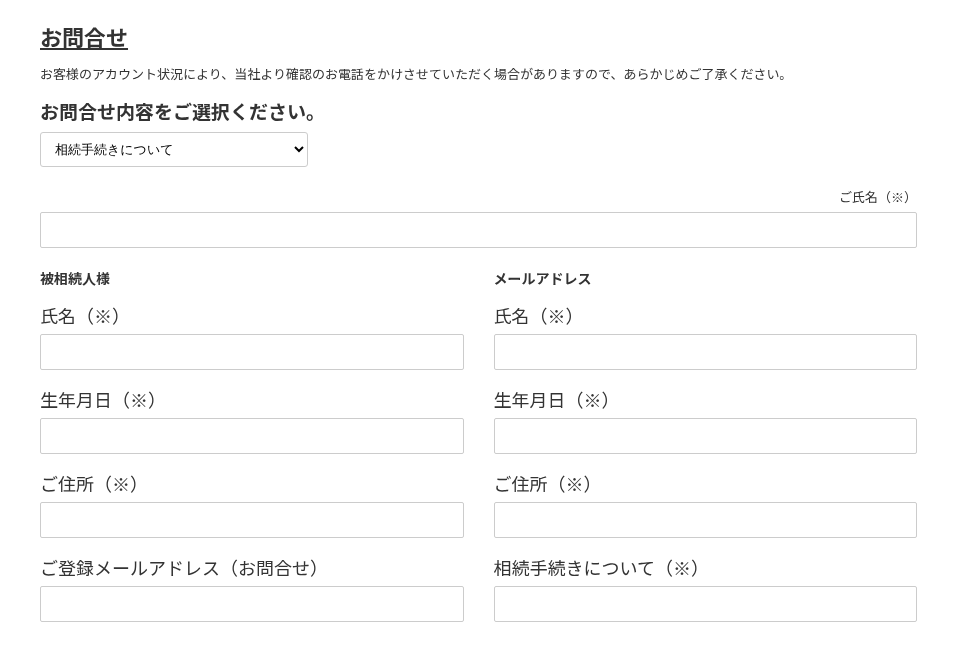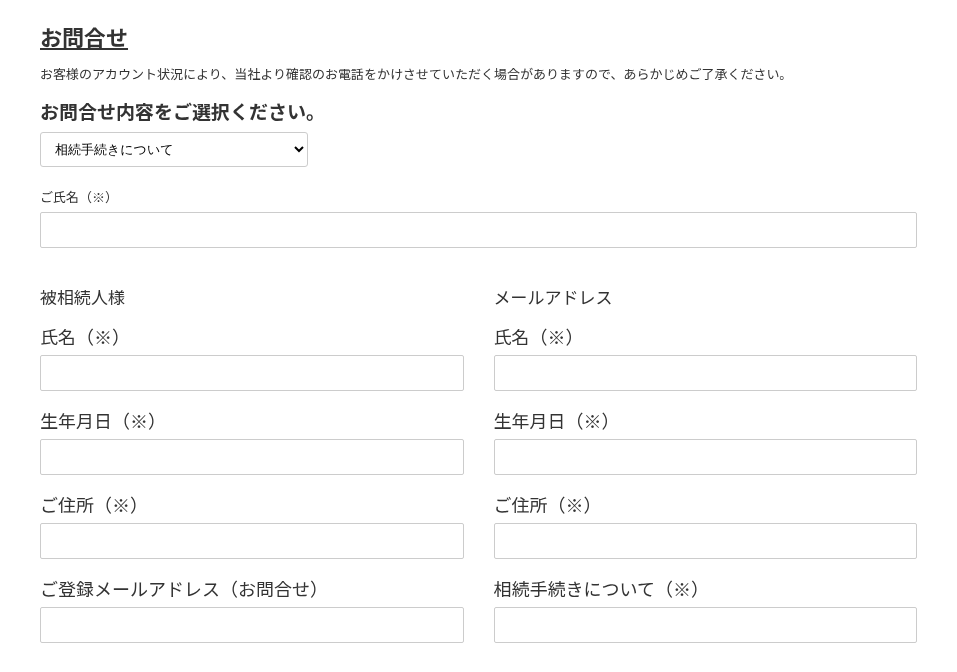--- a/index.html
+++ b/index.html
@@ -55,25 +55,24 @@
     .form-group input[type="text"] {
       border: 1px solid #ccc;
       border-radius: 2px;
       padding: 8px 10px;
       font-size: 13px;
       height: 36px;
       width: 100%;
       outline: none;
     }
     .section-block-title {
-      font-size: 17px;
-      font-weight: normal;
+      font-size: 14px;
+      font-weight: bold;
       margin-bottom: 14px;
       padding-bottom: 0;
-      margin-top: 16px;
     }
     .two-col-section {
       display: flex;
       gap: 30px;
       margin-bottom: 0;
     }
     .col-left, .col-right {
       flex: 1;
       display: flex;
       flex-direction: column;
@@ -105,20 +104,21 @@
       background: #fff;
       height: 36px;
     }
     .top-fields {
       display: flex;
       gap: 30px;
       margin-bottom: 20px;
     }
     .top-fields .form-group:first-child {
       flex: 0 0 280px;
+      align-items: flex-end;
     }
     .top-fields .form-group:last-child {
       flex: 1;
     }
   </style>
 </head>
 <body>
 
 <h1 class="page-title">お問合せ</h1>
 <p class="description">お客様のアカウント状況により、当社より確認のお電話をかけさせていただく場合がありますので、あらかじめご了承ください。</p>

